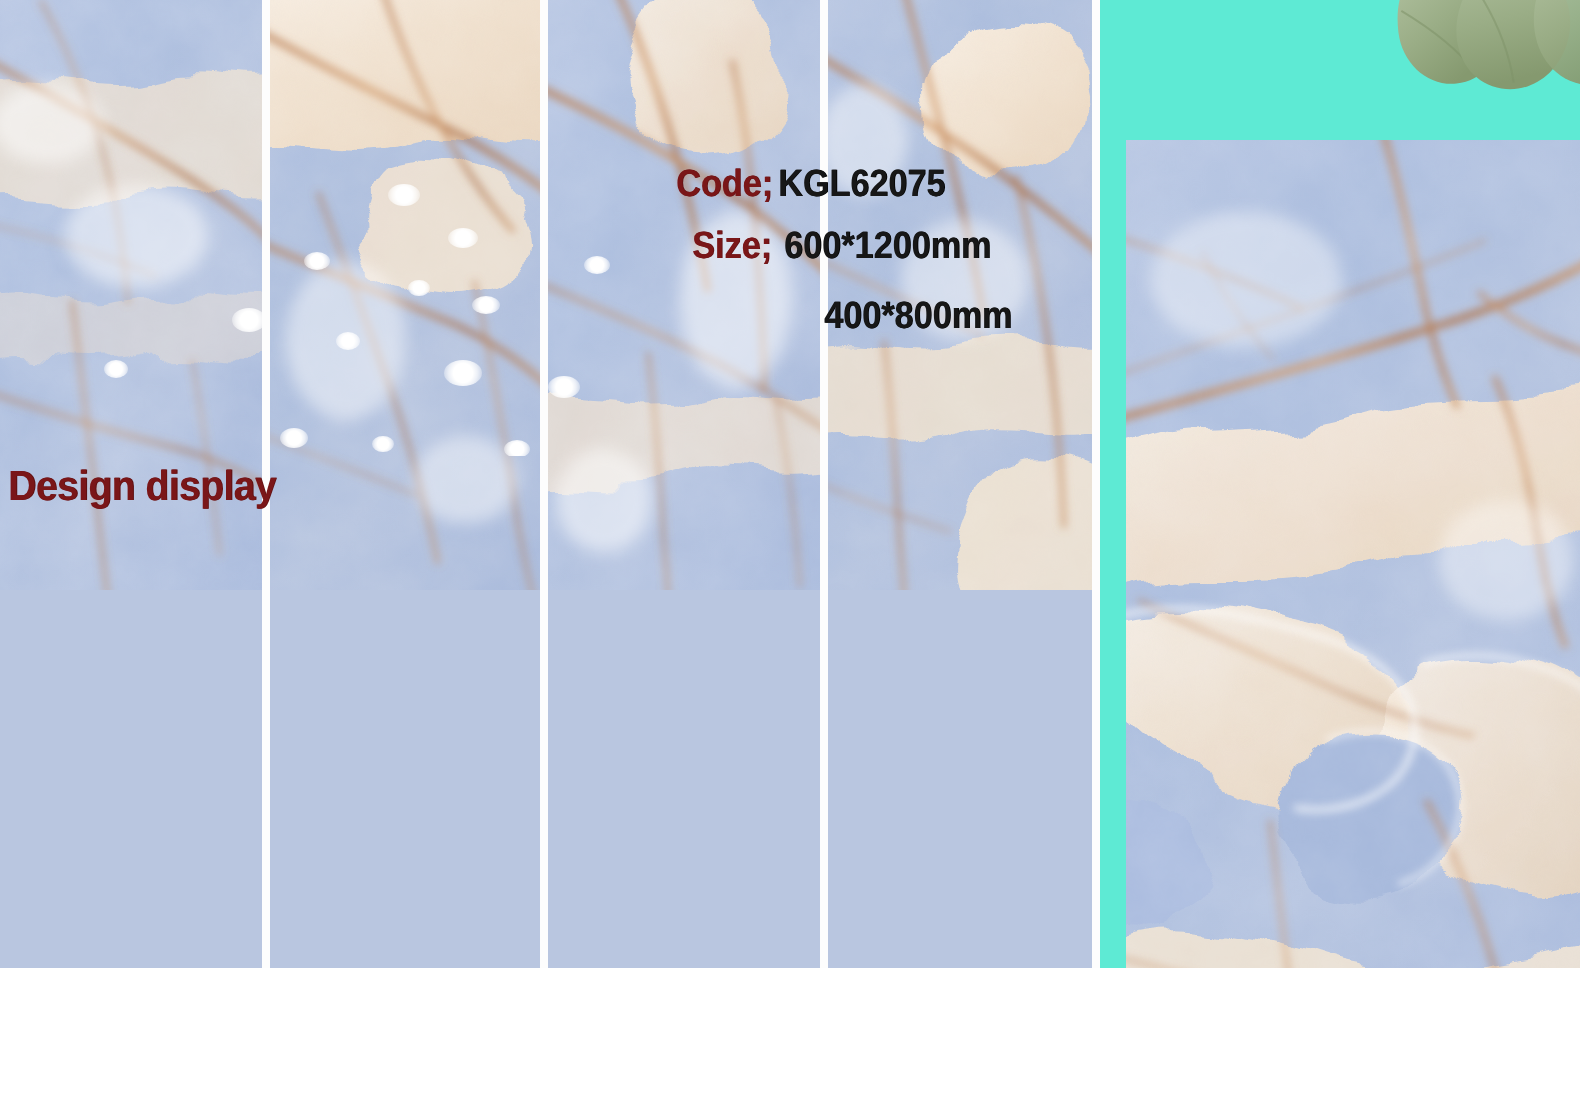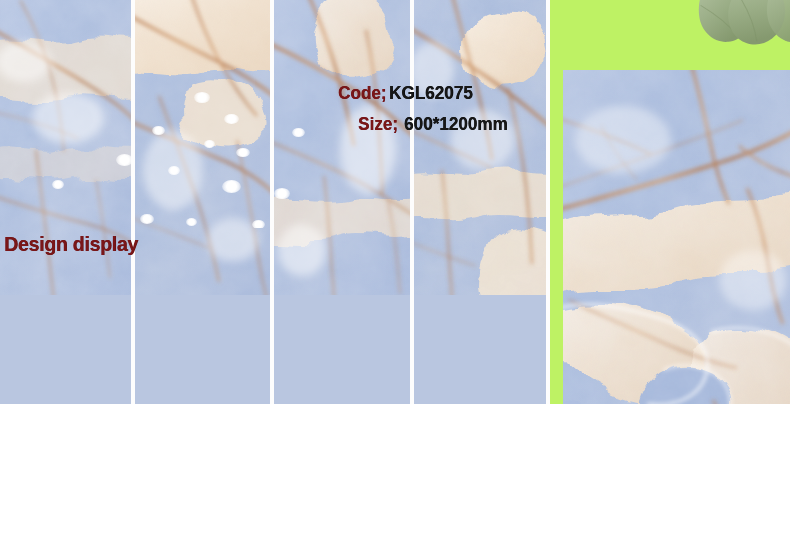--- a/index.html
+++ b/index.html
@@ -3,22 +3,22 @@
 <meta charset="utf-8">
 <style>
   html, body {
     margin: 0;
     padding: 0;
     background: #ffffff;
   }
   #page {
     position: relative;
     width: 790px;
-    height: 404px;
-    background: #bef264;
+    height: 484px;
+    background: #5eead4;
     overflow: hidden;
     font-family: "Liberation Sans", sans-serif;
     text-decoration: underline;
   }
 
   
   .heading {
     position: absolute;
     font-family: "Liberation Sans", sans-serif;
     font-weight: bold;
@@ -61,21 +61,21 @@
     font-family: "Liberation Sans", sans-serif;
     font-weight: bold;
     font-size: 19px;
     color: #171717;
     transform: scaleX(0.9);
     transform-origin: left center;
     text-shadow: 0.4px 0 0 #000;
   }
   .row-code  .info-label { width: 52px; }
   .row-code  .info-value { margin-left: -1px; }
-  .row-size  { margin-left: 20px; }
+  .row-size  { margin-left: 8px; }
   .row-size  .info-label { width: 46px; }
   .row-size  .info-value { margin-left: 0px; }
   .row-cont  { margin-left: 74px; margin-top: 13px; margin-bottom: 13px; }
 
   
   .photo {
     position: absolute;
     overflow: hidden;
     background: #b9c6e0;
   }
@@ -194,20 +194,23 @@
     <div class="info-row row-code">
       <span class="info-label">Code;</span>
       <span class="info-value">KGL62075</span>
     </div>
 
     <div class="info-row row-size">
       <span class="info-label">Size;</span>
       <span class="info-value">600*1200mm</span>
     </div>
 
+    <div class="info-row row-cont">
+      <span class="info-value">400*800mm</span>
+    </div>
 
   </div>
 
   <div class="photo" id="photo-real">
     <svg width="311" height="158" viewBox="0 0 311 158">
       <rect width="311" height="158" fill="#c3cfe6"></rect>
 
       <g filter="url(#marbleNoise)">
         <path d="M-10,-10 L320,-10 L320,78 C290,70 260,84 232,76 C205,68 182,86 152,80
                  C120,74 96,92 62,84 C36,78 12,92 -10,86 Z" fill="url(#creamBase)"></path>

